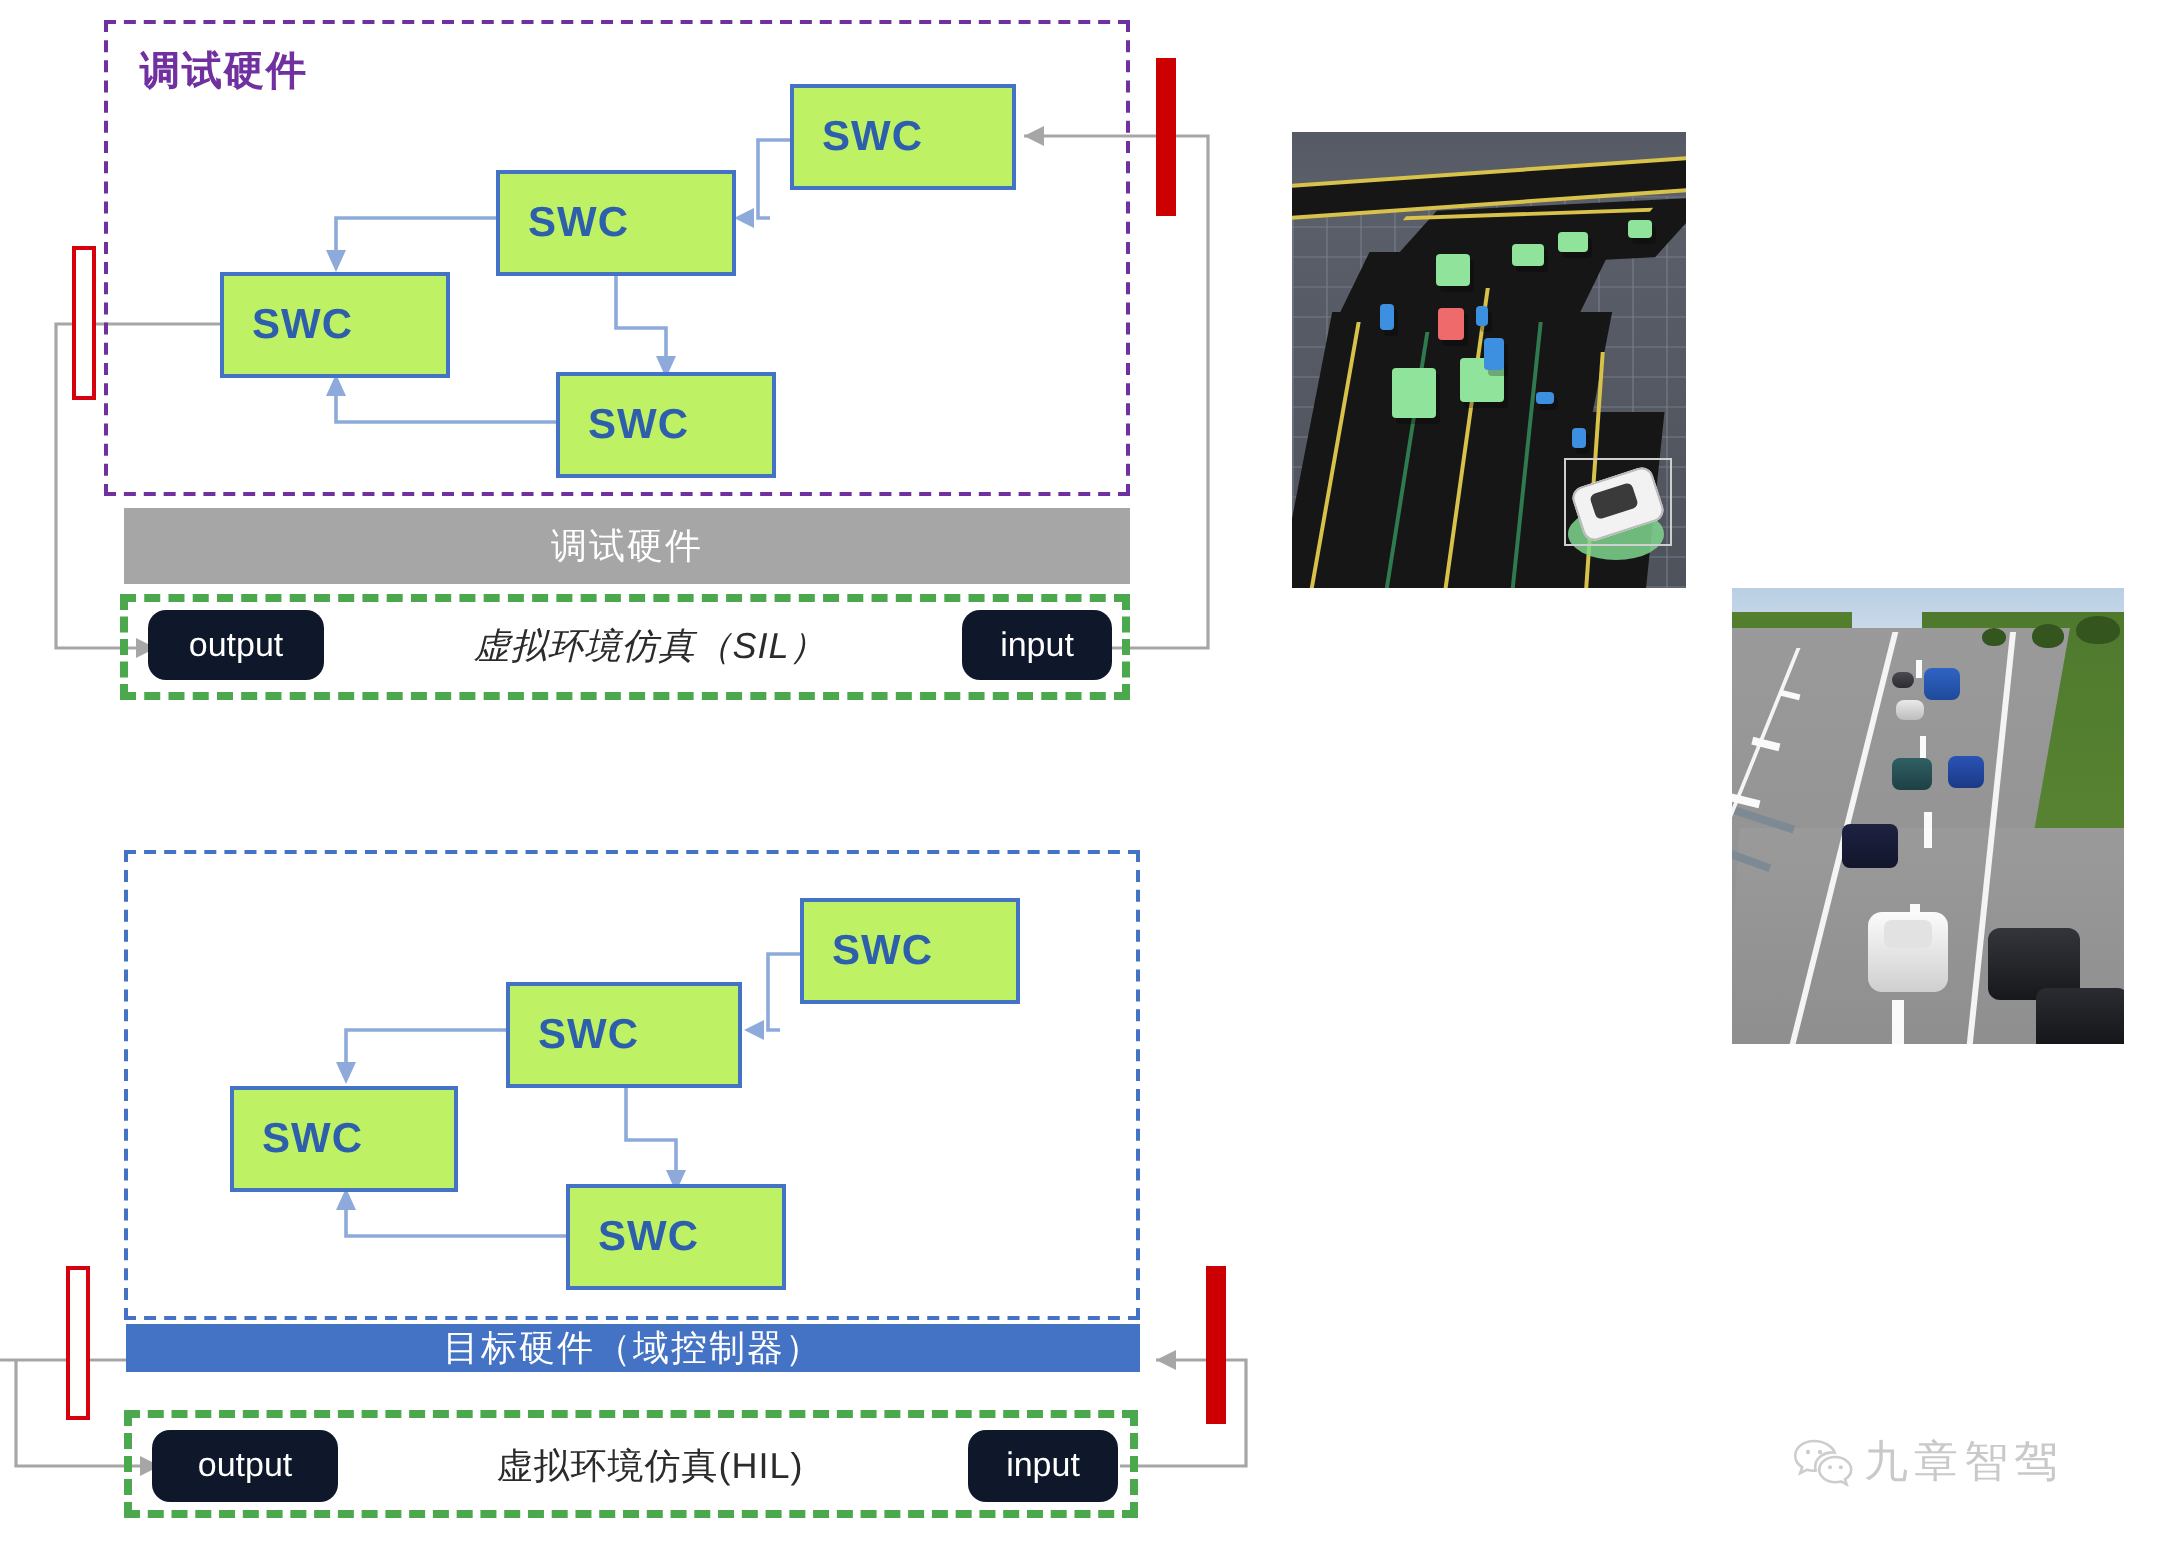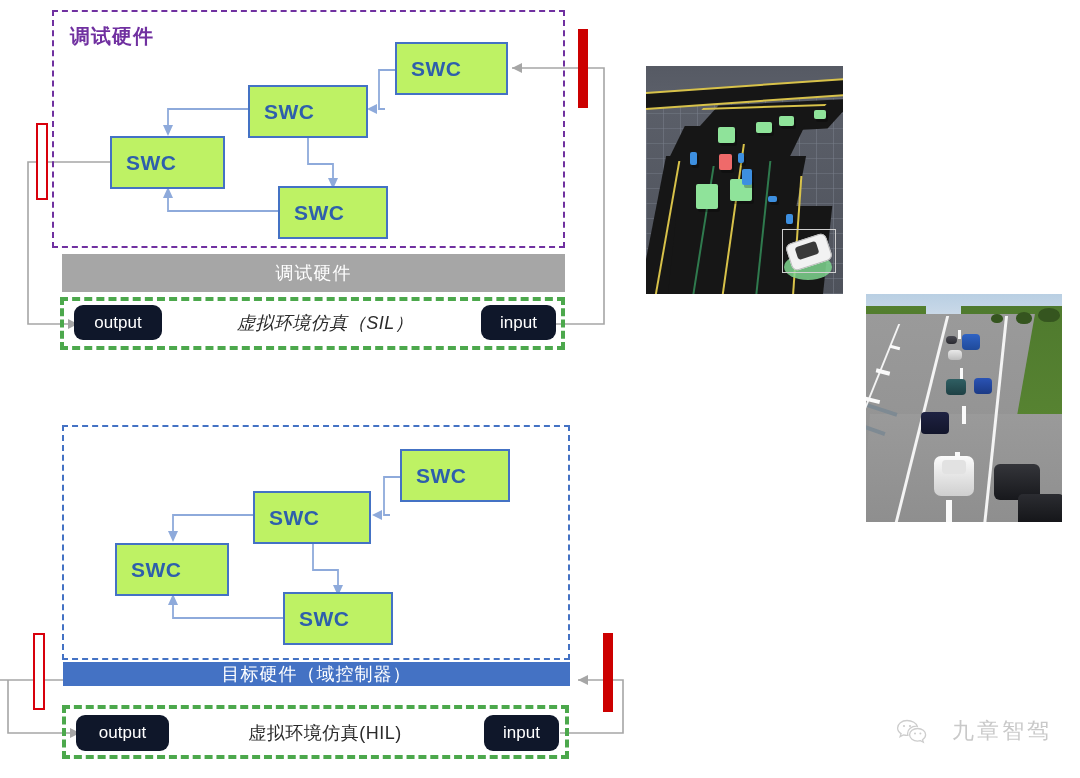--- a/index.html
+++ b/index.html
@@ -78,21 +78,21 @@
   .simB .grassR{position:absolute;background:linear-gradient(#4f7a2e,#5f8c35);}
   .simB .grassL{position:absolute;background:linear-gradient(#54802f,#4a7329);}
   .simB .asphalt{position:absolute;background:linear-gradient(#9a9a9a,#8e8e8e);}
   .simB .mark{position:absolute;background:#f4f4f4;}
   .simB .dash{position:absolute;background:#fafafa;}
   .simB .bcar{position:absolute;border-radius:4px;}
   .simB .guard{position:absolute;background:#7e8a93;}
   .simB .tree{position:absolute;background:#35551f;border-radius:50% 50% 45% 45%;}
 
   
-  .wm{position:absolute;display:flex;align-items:center;gap:22px;}
+  .wm{position:absolute;display:flex;align-items:center;gap:2px;}
   .wm .wmtext{color:#c9c9c9;font-size:22px;letter-spacing:3px;}
 </style>
 </head>
 <body>
 
 <div class="stage">
 
   <div>
 
     <svg class="wires" width="1080" height="778">

